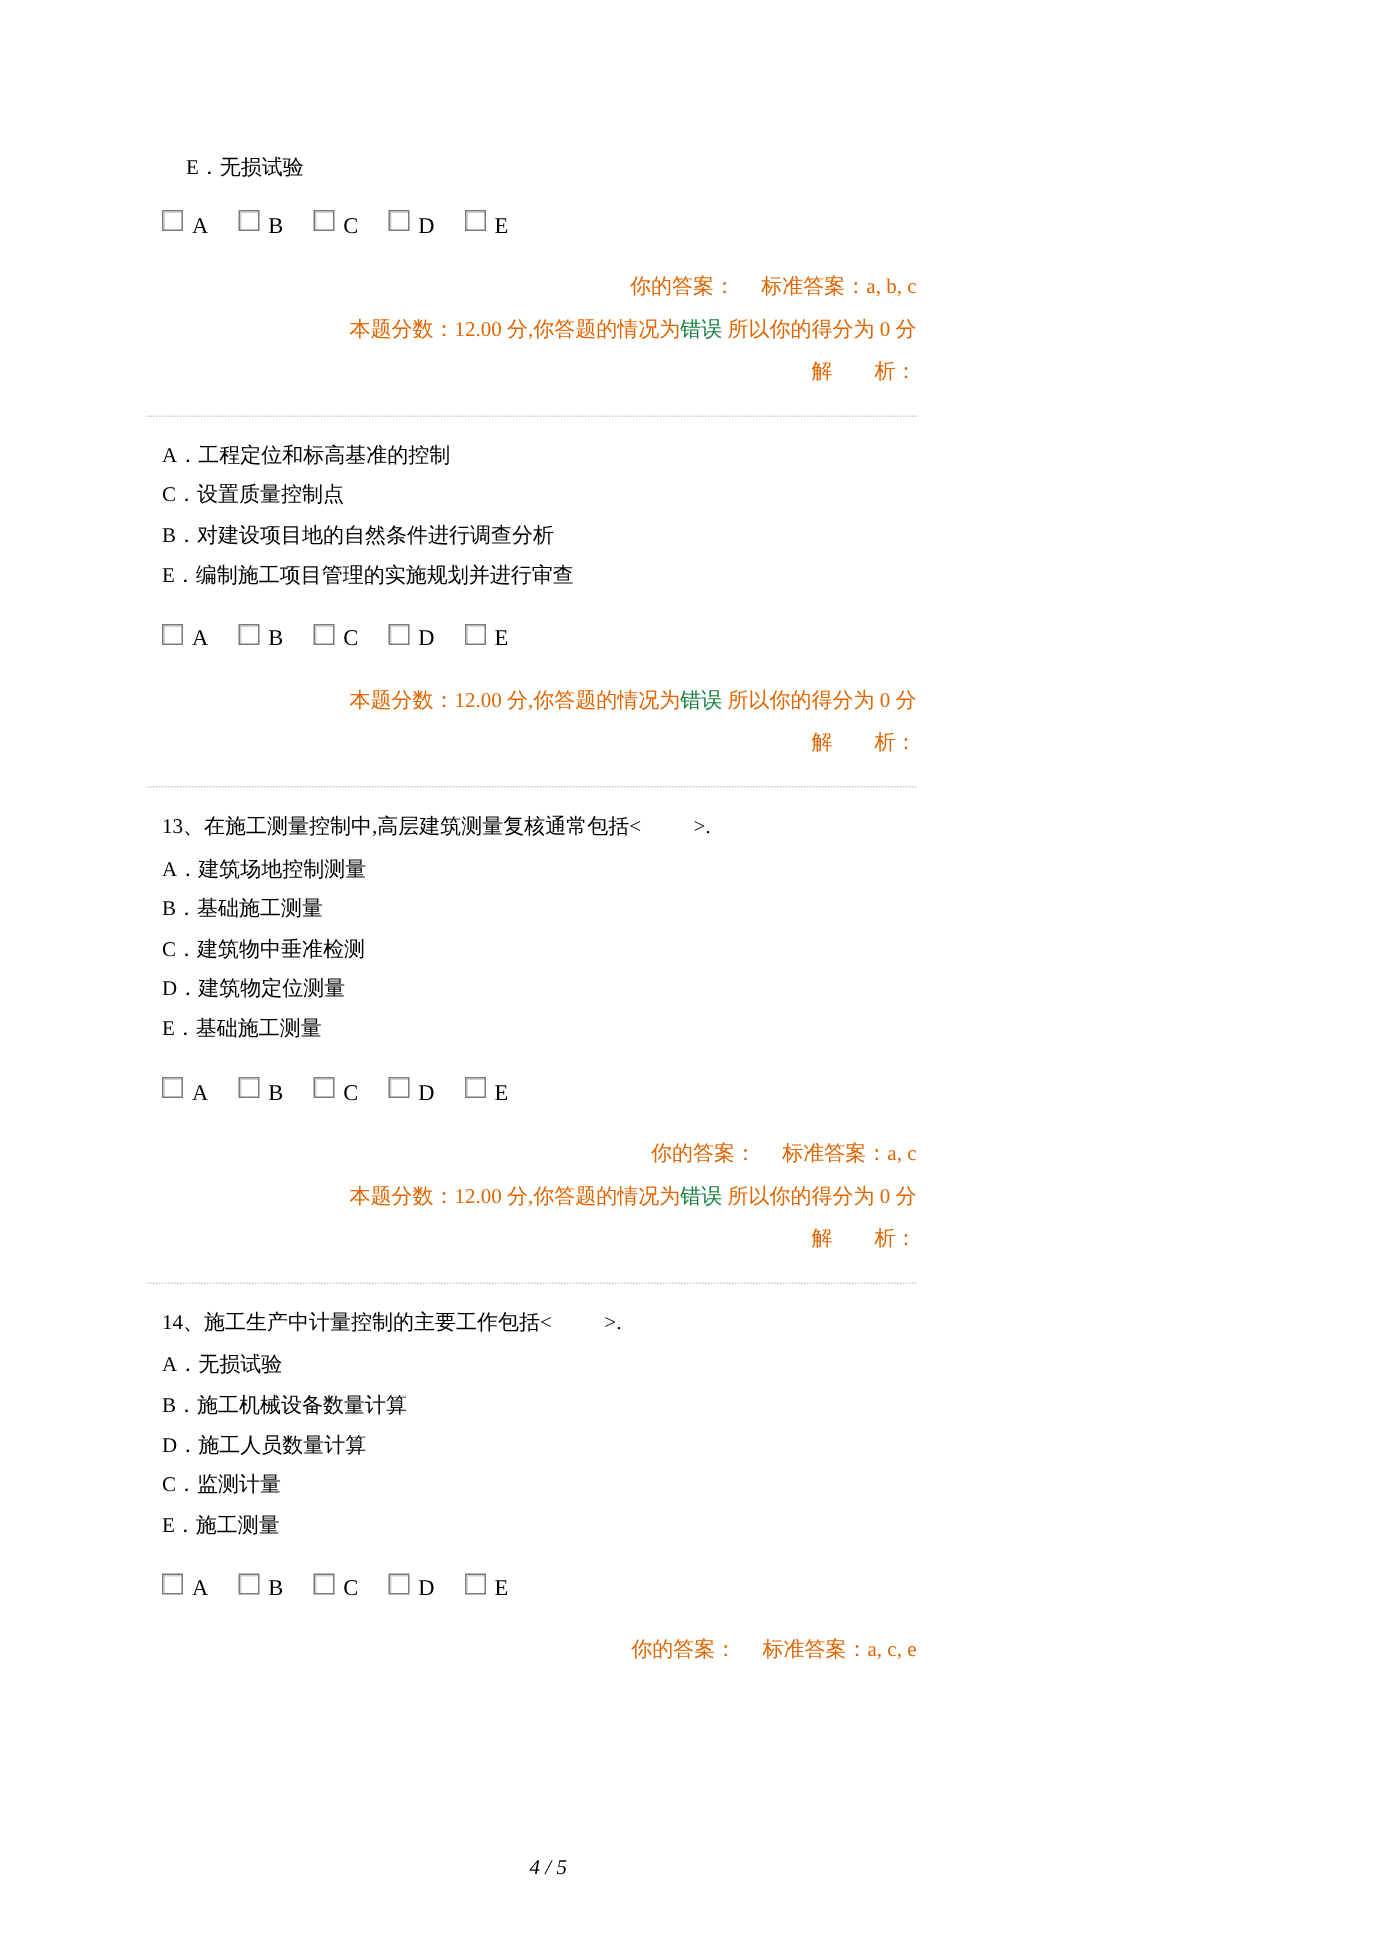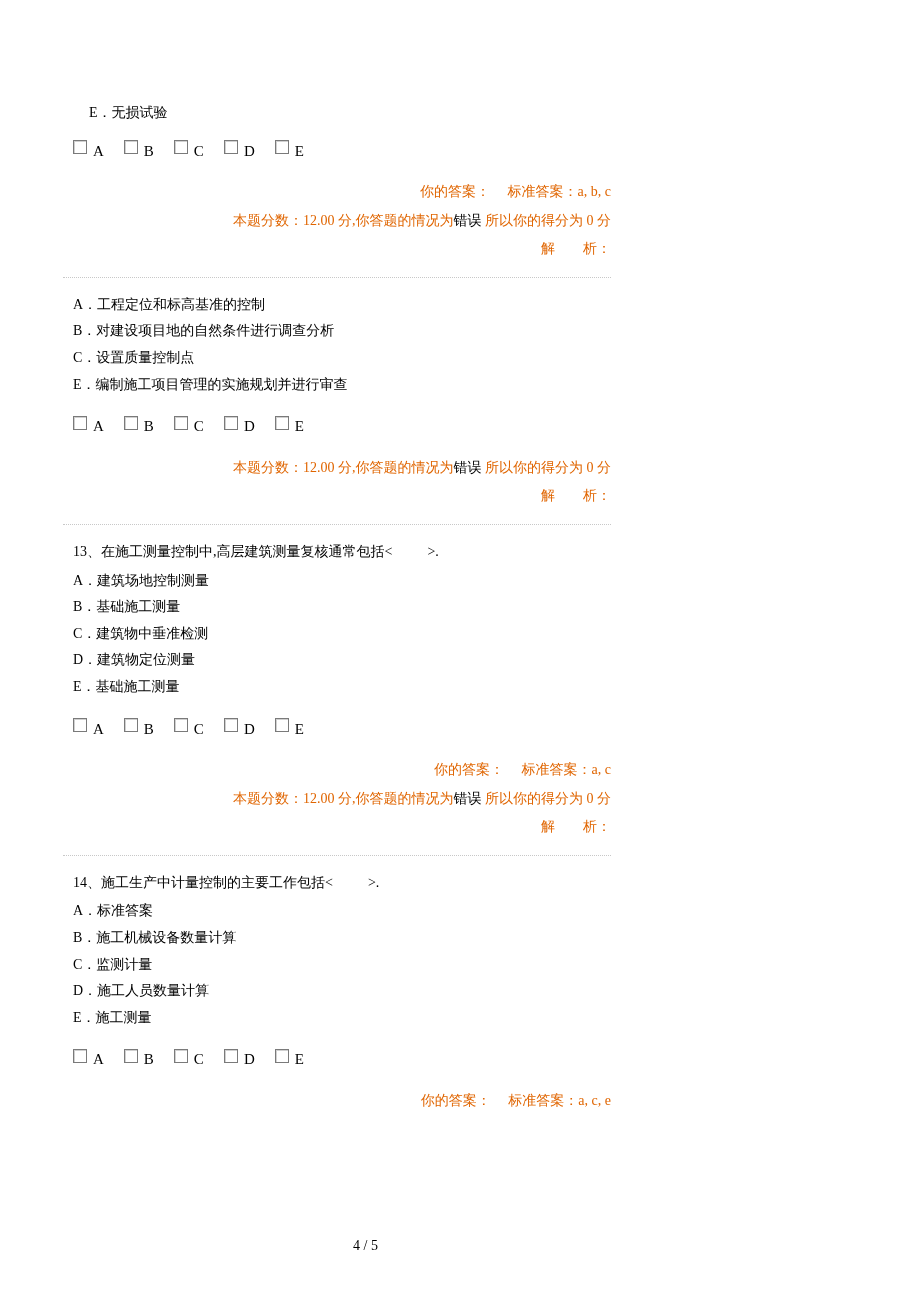--- a/index.html
+++ b/index.html
@@ -8,21 +8,21 @@
     background: #fff;
     font-family: "SimSun", "宋体", serif;
     font-size: 14px;
     color: #000;
     line-height: 1.9;
   }
   .page {
     width: 731px;
     min-height: 1302px;
     box-sizing: border-box;
-    padding: 100px 120px 60px 73px;
+    padding: 100px 120px 60px 108px;
     position: relative;
   }
   .q-block {
     margin-bottom: 14px;
   }
   .q-text {
     margin: 0 0 2px 0;
   }
   .q-text.indent {
     margin-left: 16px;
@@ -59,36 +59,37 @@
     position: relative;
     top: 4px;
     margin-right: 10px;
   }
   .ans {
     color: #e06500;
     margin: 2px 0;
     text-align: right;
   }
   .ans .black {
-    color: #000000;
+    color: #15803d;
   }
   .divider {
     border: none;
     border-top: 1px dotted #c8c8c8;
     margin: 10px 0 14px -10px;
   }
   .footer {
     position: absolute;
     bottom: 42px;
     left: 0;
     width: 100%;
     text-align: center;
     font-family: "Times New Roman", serif;
     font-size: 14px;
     color: #000;
+    font-style: italic;
   }
 </style>
 </head>
 <body>
 
 <div class="page">
 
   <div class="q-block">
     <p class="q-text indent">E．无损试验</p>
     <div class="cb-row">
@@ -120,22 +121,22 @@
     <p class="ans">
       <span>本题分数：12.00 分,你答题的情况为</span><span class="black">错误</span><span> 所以你的得分为 0 分</span>
     </p>
     <p class="ans">解　　析：</p>
   </div>
   <hr class="divider">
 
   <div class="q-block">
     <div class="options">
       <p class="opt">A．工程定位和标高基准的控制</p>
+      <p class="opt">C．设置质量控制点</p>
       <p class="opt">B．对建设项目地的自然条件进行调查分析</p>
-      <p class="opt">C．设置质量控制点</p>
       <p class="opt">E．编制施工项目管理的实施规划并进行审查</p>
     </div>
     <div class="cb-row">
       <span class="cb-item">
           <span class="cb"></span>
           <span class="cb-label">A</span>
         </span>
       <span class="cb-item">
           <span class="cb"></span>
           <span class="cb-label">B</span>
@@ -198,24 +199,24 @@
     <p class="ans">
       <span>本题分数：12.00 分,你答题的情况为</span><span class="black">错误</span><span> 所以你的得分为 0 分</span>
     </p>
     <p class="ans">解　　析：</p>
   </div>
   <hr class="divider">
 
   <div class="q-block">
     <p class="q-text">14、施工生产中计量控制的主要工作包括&lt; 　　 &gt;.</p>
     <div class="options">
-      <p class="opt">A．标准答案</p>
+      <p class="opt">A．无损试验</p>
       <p class="opt">B．施工机械设备数量计算</p>
+      <p class="opt">D．施工人员数量计算</p>
       <p class="opt">C．监测计量</p>
-      <p class="opt">D．施工人员数量计算</p>
       <p class="opt">E．施工测量</p>
     </div>
     <div class="cb-row">
       <span class="cb-item">
           <span class="cb"></span>
           <span class="cb-label">A</span>
         </span>
       <span class="cb-item">
           <span class="cb"></span>
           <span class="cb-label">B</span>

